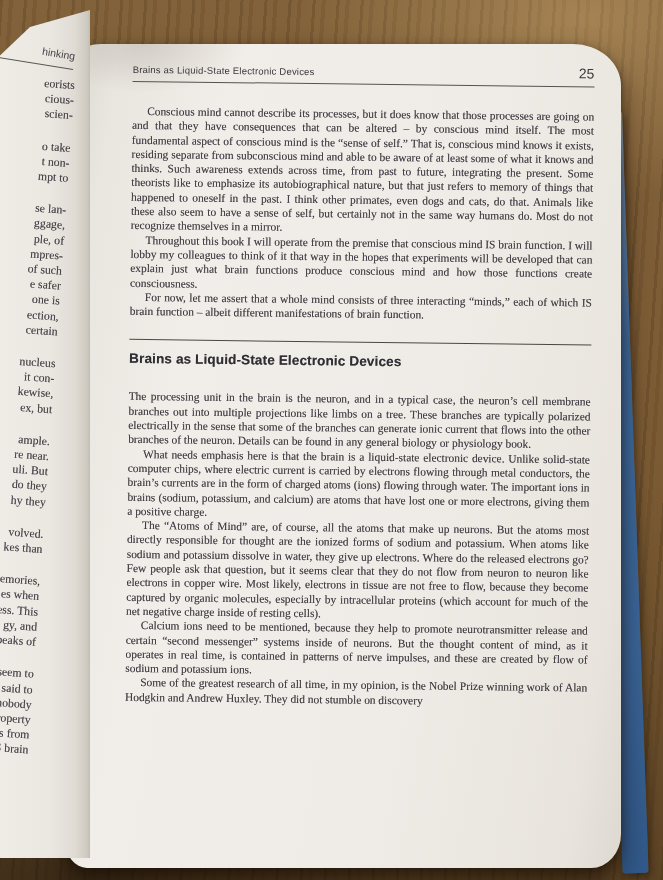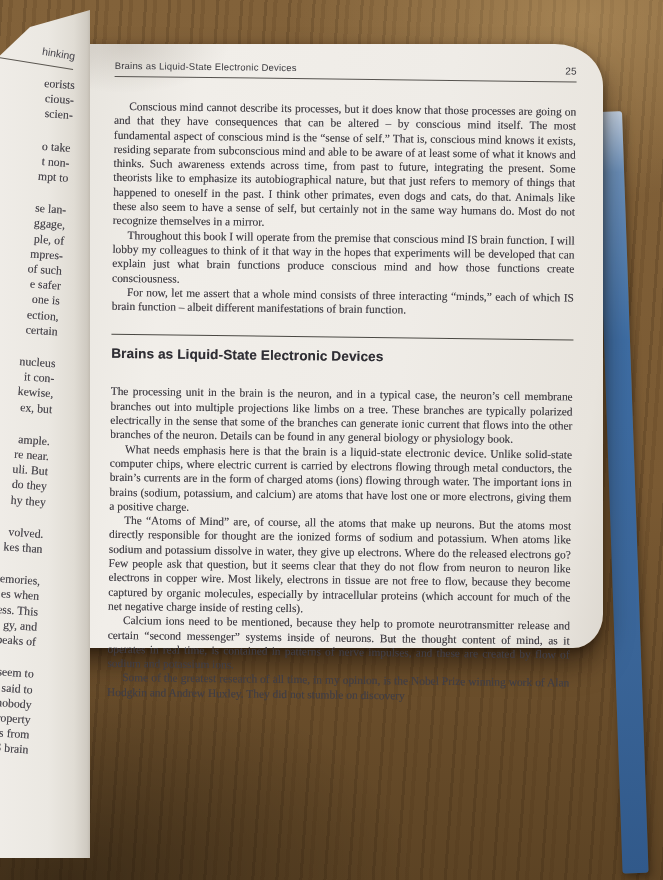--- a/index.html
+++ b/index.html
@@ -20,39 +20,39 @@
   
   .cover-edge{
     position:absolute;left:596px;top:112px;width:26px;height:762px;
     transform:rotate(-2deg);transform-origin:top left;border-radius:3px;
     background:linear-gradient(180deg,#c3d1e2 0%,#6b90ba 8%,#3e6da3 30%,#3a6598 70%,#31598a 100%);
     box-shadow:2px 4px 8px rgba(20,12,4,0.45);
   }
 
   
   .right-page{
-    position:absolute;left:47px;top:44px;width:556px;height:604px;
+    position:absolute;left:65px;top:44px;width:556px;height:824px;
     border-radius:36px 48px 30px 22px / 28px 42px 34px 28px;
     background-image:
       radial-gradient(150px 70px at 14% 0%, rgba(120,108,92,0.22), transparent 70%),
       linear-gradient(100deg,#d9d5ce 0%,#e9e6e0 8%,#f1eee9 24%,#efece7 62%,#e8e4dd 92%,#ddd8d0 100%),
       linear-gradient(180deg,#e6e2db 0%,#f0ede8 10%,#efece7 85%,#e3dfd7 100%);
     box-shadow:0 16px 28px rgba(18,10,3,0.55), 0 3px 8px rgba(25,14,5,0.4);
   }
   .rp-inner{
     position:absolute;inset:0;padding:16px 26px 0 68px;
     transform:rotate(0.7deg);transform-origin:14% 0;
     color:#3e3c43;
   }
   .rp-header{
     display:flex;justify-content:space-between;align-items:baseline;
     font-family:"Liberation Sans", sans-serif;
     font-size:9.5px;letter-spacing:0.2px;color:#39383d;margin-bottom:5px;
   }
-  .rp-num{font-size:10px;}
+  .rp-num{font-size:14px;}
   .rp-rule{height:0;border-top:1.2px solid #56534f;margin-bottom:22px;}
   .para{
     margin:0;font-size:11.4px;line-height:14.3px;text-align:justify;
     color:#403e45;text-shadow:0 0 0.6px rgba(66,60,66,0.55);
   }
   .para.ind{text-indent:15px;}
   .rp-sectrule{height:0;border-top:1.2px solid #4a4843;margin-top:21px;}
   .rp-heading{
     font-family:"Liberation Sans", sans-serif;font-weight:bold;
     font-size:13.6px;color:#2f2e34;margin:11px 0 23px 0;letter-spacing:0.1px;

